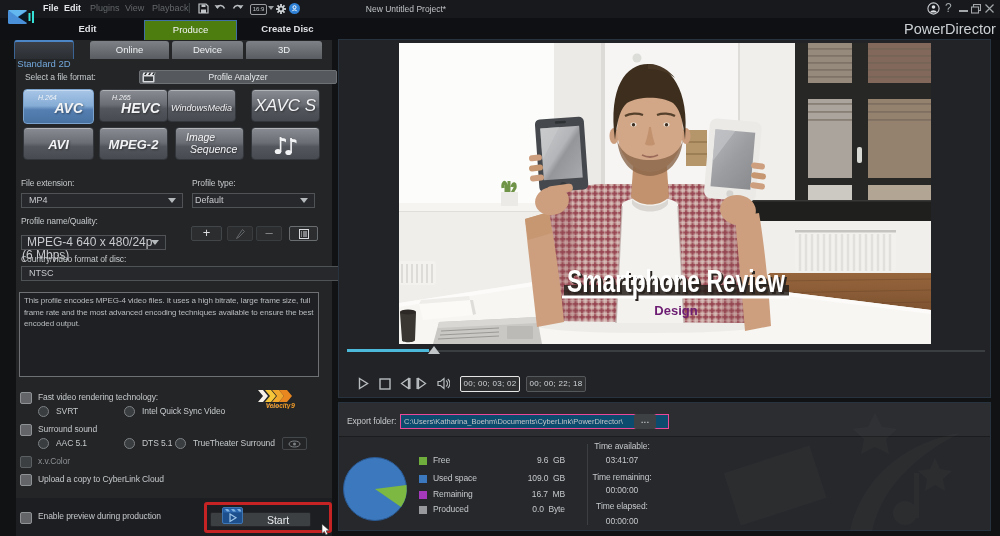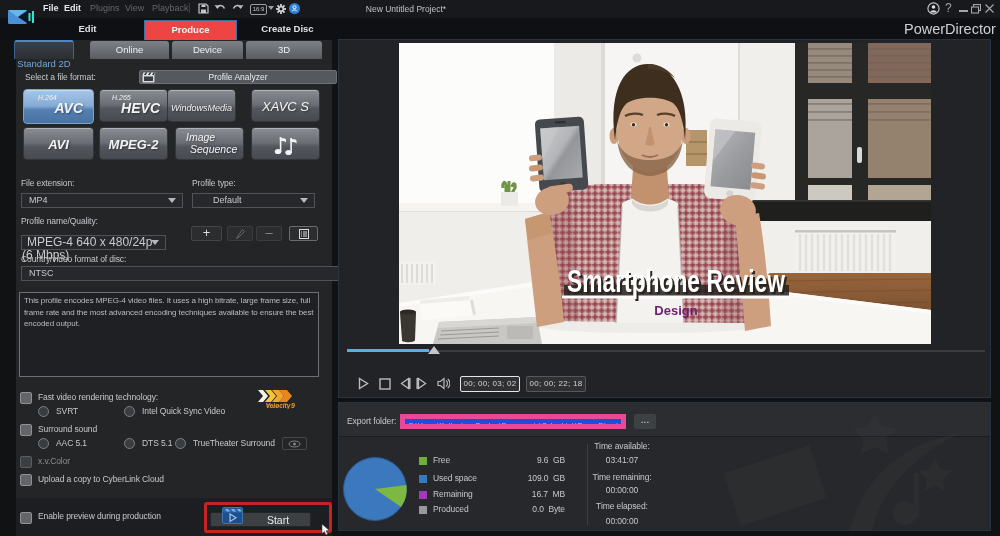--- a/index.html
+++ b/index.html
@@ -79,21 +79,21 @@
 <div class="abs" style="left:959px;top:10px;width:9px;height:1.5px;background:#a4a7aa"></div>
 <svg class="abs" style="left:971px;top:4px" width="10" height="10" viewBox="0 0 10 10">
       <rect x="2.5" y="0.5" width="7" height="6" fill="none" stroke="#a4a7aa" stroke-width="1.1"></rect>
       <rect x="0.5" y="3" width="7" height="6" fill="#17191c" stroke="#a4a7aa" stroke-width="1.1"></rect>
     </svg>
 <svg class="abs" style="left:985px;top:4px" width="9" height="9" viewBox="0 0 9 9">
       <path d="M0.5,0.5 L8.5,8.5 M8.5,0.5 L0.5,8.5" stroke="#a4a7aa" stroke-width="1.2"></path>
     </svg>
 
 <div class="abs" style="left:60px;top:23px;width:55px;text-align:center;font-size:9.5px;font-weight:bold;color:#dfe1e4">Edit</div>
-<div class="abs" style="left:144px;top:20px;width:93px;height:24px;border:1px solid #3f6fa5;background:#ef4444;text-align:center;font-size:9.5px;font-weight:bold;color:#f2f4f6;padding-top:3px;box-sizing:border-box">Produce</div>
+<div class="abs" style="left:144px;top:20px;width:93px;height:24px;border:1px solid #3f6fa5;background:#4d7c0f;text-align:center;font-size:9.5px;font-weight:normal;color:#f2f4f6;padding-top:3px;box-sizing:border-box">Produce</div>
 <div class="abs" style="left:250px;top:23px;width:75px;text-align:center;font-size:9.5px;font-weight:bold;color:#dfe1e4">Create Disc</div>
 <div class="abs" style="left:904px;top:21px;width:95px;font-size:14.5px;color:#ccd0d4">PowerDirector</div>
 
 <div class="abs" style="left:16px;top:40px;width:316px;height:496px;background:#232527"></div>
 <div id="leftpanel">
 
 <div class="abs" style="left:14px;top:40px;width:60px;height:19px;background:linear-gradient(#3c4046,#2b2e33);border:1px solid #3a6494;border-top:2px solid #4c86c6;border-bottom:none;border-radius:3px 3px 0 0;box-sizing:border-box;text-align:center;font-size:9.5px;color:#72a7da;padding-top:16px">Standard 2D</div>
 <div class="abs" style="left:90px;top:41px;width:79px;height:18px;background:linear-gradient(#7e8186,#595c61);border-radius:3px 3px 0 0;text-align:center;font-size:9.5px;color:#eef0f2;padding-top:3px;box-sizing:border-box">Online</div>
 <div class="abs" style="left:172px;top:41px;width:71px;height:18px;background:linear-gradient(#7e8186,#595c61);border-radius:3px 3px 0 0;text-align:center;font-size:9.5px;color:#eef0f2;padding-top:3px;box-sizing:border-box">Device</div>
 <div class="abs" style="left:246px;top:41px;width:76px;height:18px;background:linear-gradient(#7e8186,#595c61);border-radius:3px 3px 0 0;text-align:center;font-size:9.5px;color:#eef0f2;padding-top:3px;box-sizing:border-box">3D</div>
@@ -108,21 +108,21 @@
 
 <div class="fmt" style="left:23px;top:89px;width:69px;height:33px;background:linear-gradient(#a8c6e7,#85acd5 48%,#557fb2 60%,#4873a1);border-color:#7aa2cc">
         <span style="position:absolute;left:14px;top:4px;font-size:7px">H.264</span>
         <span style="position:absolute;right:10px;top:10px;font-size:14px;font-weight:bold;text-shadow:1px 1px 2px rgba(0,0,0,.4)">AVC</span>
       </div>
 <div class="fmt" style="left:99px;top:89px">
         <span style="position:absolute;left:12px;top:4px;font-size:7px">H.265</span>
         <span style="position:absolute;right:7px;top:10px;font-size:14px;font-weight:bold;text-shadow:1px 1px 2px rgba(0,0,0,.4)">HEVC</span>
       </div>
 <div class="fmt" style="left:167px;top:89px;line-height:31px"><span style="font-size:9px;text-shadow:1px 1px 2px rgba(0,0,0,.4)">WindowsMedia</span></div>
-<div class="fmt" style="left:251px;top:89px;width:67px;line-height:31px"><span style="font-size:13px;text-shadow:1px 1px 2px rgba(0,0,0,.4)">XAVC S</span></div>
+<div class="fmt" style="left:251px;top:89px;width:67px;line-height:31px"><span style="font-size:17px;text-shadow:1px 1px 2px rgba(0,0,0,.4)">XAVC S</span></div>
 <div class="fmt" style="left:23px;top:127px;width:69px;line-height:31px"><span style="font-size:13px;font-weight:bold;text-shadow:1px 1px 2px rgba(0,0,0,.4)">AVI</span></div>
 <div class="fmt" style="left:99px;top:127px;line-height:31px"><span style="font-size:13px;font-weight:bold;text-shadow:1px 1px 2px rgba(0,0,0,.4)">MPEG-2</span></div>
 <div class="fmt" style="left:175px;top:127px">
         <span style="position:absolute;left:10px;top:3px;font-size:10.5px;text-shadow:1px 1px 2px rgba(0,0,0,.4)">Image</span>
         <span style="position:absolute;left:14px;top:15px;font-size:10.5px;text-shadow:1px 1px 2px rgba(0,0,0,.4)">Sequence</span>
       </div>
 <div class="fmt" style="left:251px;top:127px;width:67px">
         <svg style="position:absolute;left:22px;top:5px" width="24" height="22" viewBox="0 0 24 22">
           <g fill="#f2f3f5">
             <ellipse cx="4" cy="18.5" rx="3.2" ry="2.6"></ellipse>
@@ -131,21 +131,21 @@
             <rect x="16.3" y="5" width="1.6" height="15"></rect>
             <path d="M5.8,4 C9,6.5 10,4 12,6.5 L12,9.5 C10,7 9,9.3 5.8,7 Z"></path>
             <path d="M16.3,5 C19.5,7.5 20.5,5 22.5,7.5 L22.5,10.5 C20.5,8 19.5,10.3 16.3,8 Z"></path>
           </g>
         </svg>
       </div>
 
 <div class="lbl" style="left:21px;top:178px">File extension:</div>
 <div class="lbl" style="left:192px;top:178px">Profile type:</div>
 <div class="dd" style="left:21px;top:193px;width:162px;height:15px;line-height:13px"><span style="margin-left:7px">MP4</span><span class="ar"></span></div>
-<div class="dd" style="left:192px;top:193px;width:123px;height:15px;line-height:13px"><span style="margin-left:20px">Default</span><span class="ar"></span></div>
+<div class="dd" style="left:192px;top:193px;width:123px;height:15px;line-height:13px"><span style="margin-left:2px">Default</span><span class="ar"></span></div>
 <div class="lbl" style="left:21px;top:216px">Profile name/Quality:</div>
 <div class="dd" style="left:21px;top:235px;width:145px;height:15px;line-height:13px;font-size:12px"><span style="margin-left:5px">MPEG-4 640 x 480/24p (6 Mbps)</span><span class="ar"></span></div>
 <div class="abs" style="left:191px;top:226px;width:31px;height:15px;background:#2b2d2f;border:1px solid #434649;border-radius:2px;box-sizing:border-box;color:#dcdee0;font-size:13px;text-align:center;line-height:12px">+</div>
 <div class="abs" style="left:227px;top:226px;width:26px;height:15px;background:#2b2d2f;border:1px solid #3a3d40;border-radius:2px;box-sizing:border-box">
         <svg style="position:absolute;left:8px;top:2px" width="9" height="10" viewBox="0 0 9 10">
           <path d="M6.5,0.5 L8.5,2.5 L3,8 L0.5,9.5 L2,7 Z" fill="none" stroke="#6a6d70" stroke-width="0.9"></path>
         </svg>
       </div>
 <div class="abs" style="left:256px;top:226px;width:26px;height:15px;background:#2b2d2f;border:1px solid #3a3d40;border-radius:2px;box-sizing:border-box;color:#8a8d90;font-size:13px;text-align:center;line-height:11px">–</div>
 <div class="abs" style="left:289px;top:226px;width:29px;height:15px;background:#2b2d2f;border:1px solid #6a6d70;border-radius:2px;box-sizing:border-box">
@@ -445,21 +445,21 @@
 <g fill="#ffffff" opacity="0.018">
 <path d="M175,10 L182,24 L197,26 L186,36 L189,51 L175,44 L161,51 L164,36 L153,26 L168,24 Z"></path>
 <path d="M235,55 L240,66 L252,68 L243,76 L245,88 L235,82 L225,88 L227,76 L218,68 L230,66 Z"></path>
 <path d="M150,128 C160,80 200,40 260,30 C210,55 180,90 172,128 Z"></path>
 <rect x="30" y="55" width="90" height="55" transform="rotate(-18 75 82)"></rect>
 <circle cx="205" cy="110" r="12"></circle>
 <rect x="214" y="70" width="5" height="45"></rect>
 </g>
 </svg>
 <div class="lbl" style="left:347px;top:416px">Export folder:</div>
-<div class="abs" style="left:400px;top:414px;width:226px;height:15px;background:#1d4ed8;border:5px solid #ec4899;box-sizing:border-box;color:#c3c6c9;font-size:7.5px;line-height:13px;padding-left:3px;white-space:nowrap;overflow:hidden">C:\Users\Katharina_Boehm\Documents\CyberLink\PowerDirector\</div>
+<div class="abs" style="left:400px;top:414px;width:269px;height:15px;background:#0c4a6e;border:1px solid #ec4899;box-sizing:border-box;color:#c3c6c9;font-size:7.5px;line-height:13px;padding-left:3px;white-space:nowrap;overflow:hidden">C:\Users\Katharina_Boehm\Documents\CyberLink\PowerDirector\</div>
 <div class="abs" style="left:634px;top:414px;width:22px;height:15px;background:#3e4144;border-radius:2px;color:#dcdee0;font-size:10px;text-align:center;line-height:11px">...</div>
 
 <svg class="abs" style="left:341px;top:455px" width="70" height="70" viewBox="0 0 70 70">
 <circle cx="34" cy="34" r="31.5" fill="#3c78bd" stroke="#2a5a94" stroke-width="1"></circle>
 <path d="M34,34 L65.5,30 A31.5,31.5 0 0 1 60,52 Z" fill="#7cb842"></path>
 </svg>
 <div class="abs" style="left:419px;top:457px;width:7.5px;height:7.5px;background:#6fae3c"></div>
 <div class="abs" style="left:419px;top:475px;width:7.5px;height:7.5px;background:#3c78bd"></div>
 <div class="abs" style="left:419px;top:491px;width:7.5px;height:7.5px;background:#a439bb"></div>
 <div class="abs" style="left:419px;top:506px;width:7.5px;height:7.5px;background:#97999c"></div>

